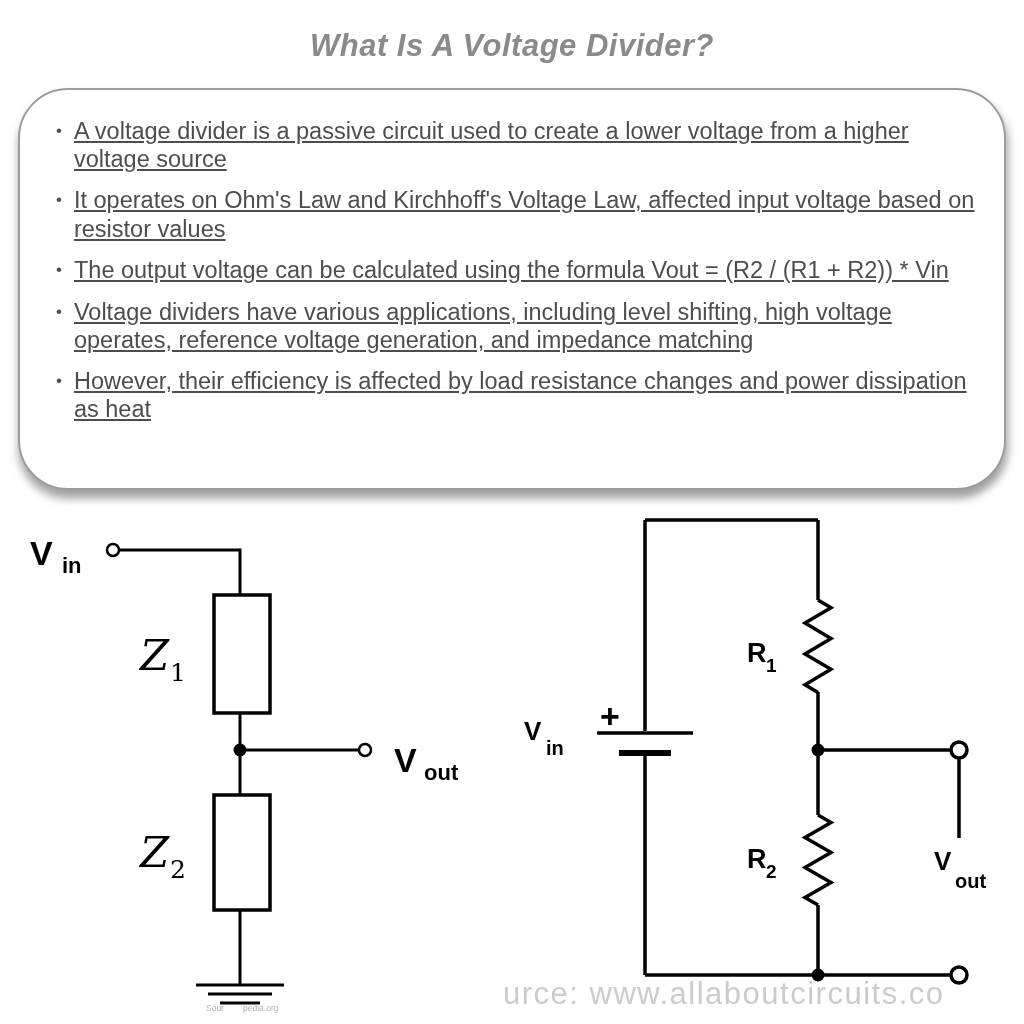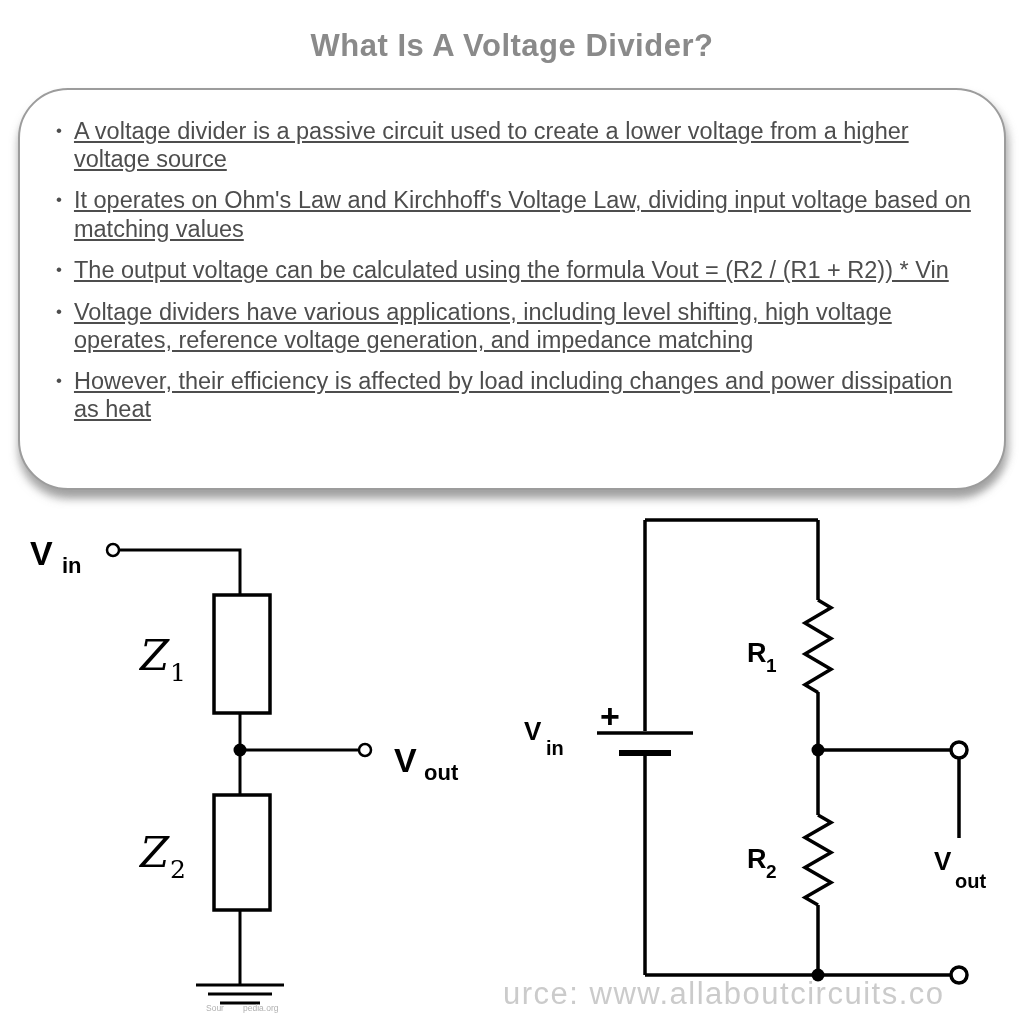--- a/index.html
+++ b/index.html
@@ -5,21 +5,21 @@
   * { margin:0; padding:0; box-sizing:border-box; }
   html,body { background:#ffffff; }
   .canvas {
     position:relative; width:1024px; height:1024px;
     background:#ffffff; overflow:hidden;
     font-family:"Liberation Sans", sans-serif;
   }
   .title {
     position:absolute; top:28px; left:0; width:100%;
     text-align:center; font-size:31px; font-weight:bold;
-    color:#8a8a8a; letter-spacing:0.5px;
+    color:#8a8a8a; letter-spacing:0.5px;font-style:italic;
   }
   .card {
     position:absolute; left:18px; top:88px; width:988px; height:402px;
     background:#ffffff; border:2px solid #9c9c9c; border-radius:50px;
     box-shadow:0 9px 9px rgba(110,110,110,0.55), 5px 5px 7px rgba(160,160,160,0.35);
     padding:27px 28px 18px 36px;
   }
   .bullets { list-style:none; }
   .bullets li {
     display:flex; gap:12px; margin-bottom:13px;
@@ -63,33 +63,33 @@
   <h1 class="title">What Is A Voltage Divider?</h1>
 
   <section class="card">
     <ul class="bullets">
       <li>
         <span class="dot">•</span>
         <span class="btext">A voltage divider is a passive circuit used to create a lower voltage from a higher voltage source</span>
       </li>
       <li>
         <span class="dot">•</span>
-        <span class="btext">It operates on Ohm's Law and Kirchhoff's Voltage Law, dividing input voltage based on matching values</span>
+        <span class="btext">It operates on Ohm's Law and Kirchhoff's Voltage Law, affected input voltage based on resistor values</span>
       </li>
       <li>
         <span class="dot">•</span>
         <span class="btext">The output voltage can be calculated using the formula Vout = (R2 / (R1 + R2)) * Vin</span>
       </li>
       <li>
         <span class="dot">•</span>
         <span class="btext">Voltage dividers have various applications, including level shifting, high voltage operates, reference voltage generation, and impedance matching</span>
       </li>
       <li>
         <span class="dot">•</span>
-        <span class="btext">However, their efficiency is affected by load including changes and power dissipation as heat</span>
+        <span class="btext">However, their efficiency is affected by load resistance changes and power dissipation as heat</span>
       </li>
     </ul>
   </section>
 
   <div class="footer-watermark">urce: www.allaboutcircuits.co</div>
 
   <svg class="circuit left-svg" width="500" height="504" viewBox="0 0 500 504">
     <text x="20" y="45" class="lbl-big">V</text>
     <text x="52" y="53" class="lbl-sub">in</text>
     <circle cx="103" cy="30" r="6" class="term"></circle>

